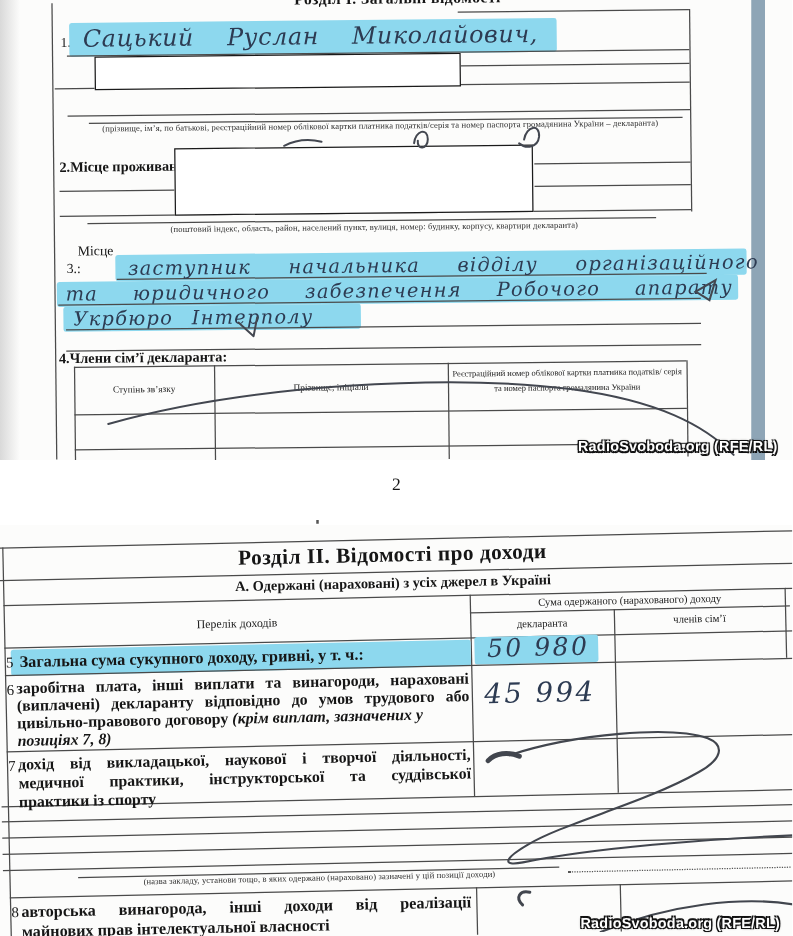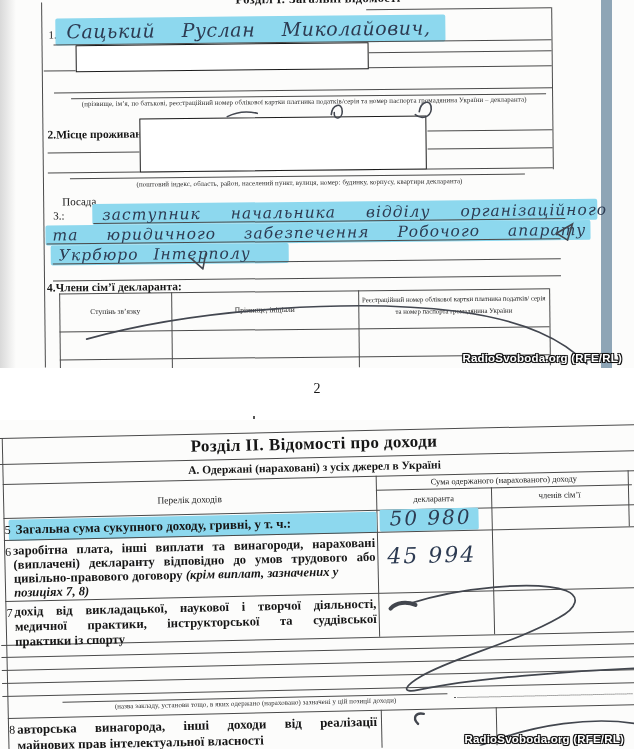--- a/index.html
+++ b/index.html
@@ -58,21 +58,21 @@
 
       <div class="hl" style="left:428px;top:132px;width:125px;"></div>
       <div class="pt bold" style="left:48px;top:126px;font-size:11.5px;">2.Місце проживання:</div>
       <div class="hl" style="left:48px;top:150px;width:92px;"></div>
       <div class="hl" style="left:428px;top:150px;width:125px;"></div>
       <div class="redact" style="left:140px;top:117px;width:285px;height:52px;z-index:6;"></div>
       <div class="hl" style="left:48px;top:170px;width:505px;"></div>
       <div class="hl" style="left:70px;top:176px;width:455px;"></div>
       <div class="cap" style="left:72px;top:179px;width:455px;">(поштовий індекс, область, район, населений пункт, вулиця, номер: будинку, корпусу, квартири декларанта)</div>
 
-      <div class="pt" style="left:62px;top:193px;font-size:11px;">Посада</div>
+      <div class="pt" style="left:62px;top:193px;font-size:11px;">Місце</div>
       <div class="pt" style="left:53px;top:207px;font-size:11px;">3.:</div>
       <div class="mark" style="left:92px;top:202px;width:505px;height:21px;"></div>
       <div class="mark" style="left:45px;top:223px;width:545px;height:20px;"></div>
       <div class="mark" style="left:50px;top:243px;width:238px;height:20px;"></div>
       <div class="hl" style="left:93px;top:221px;width:472px;z-index:4;"></div>
       <div class="hl" style="left:46px;top:241px;width:514px;z-index:4;"></div>
       <div class="hl" style="left:52px;top:261px;width:508px;z-index:4;"></div>
       <div class="hl" style="left:52px;top:278px;width:508px;"></div>
       <div class="hw" style="left:102px;top:204px;font-size:15.5px;word-spacing:24px;letter-spacing:1px;z-index:5;">заступник начальника відділу організаційного</div>
       <div class="hw" style="left:52px;top:224px;font-size:15.5px;word-spacing:22px;letter-spacing:1px;z-index:5;">та юридичного забезпечення Робочого апарату</div>

